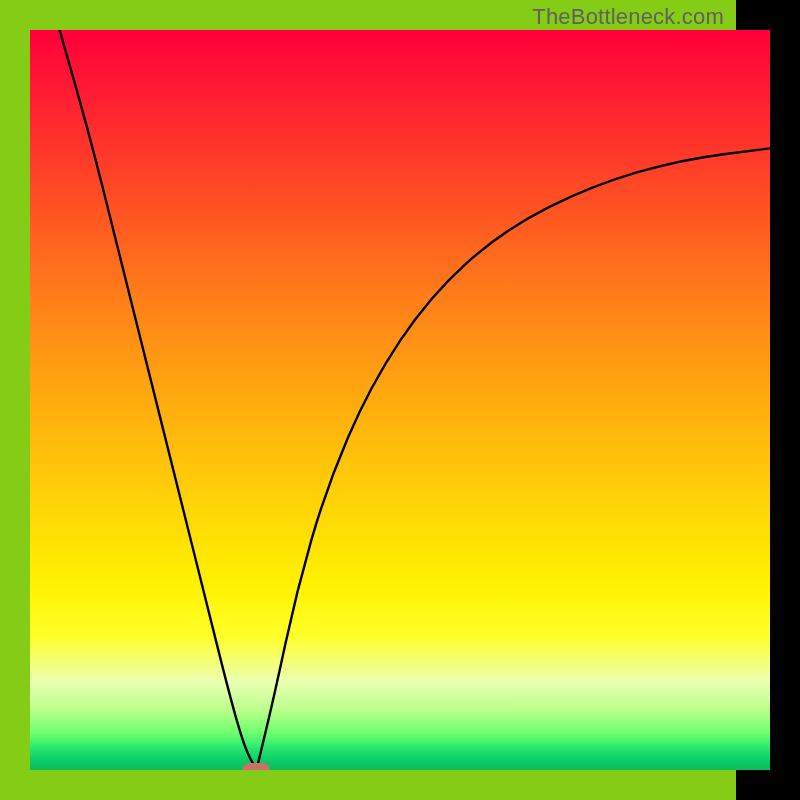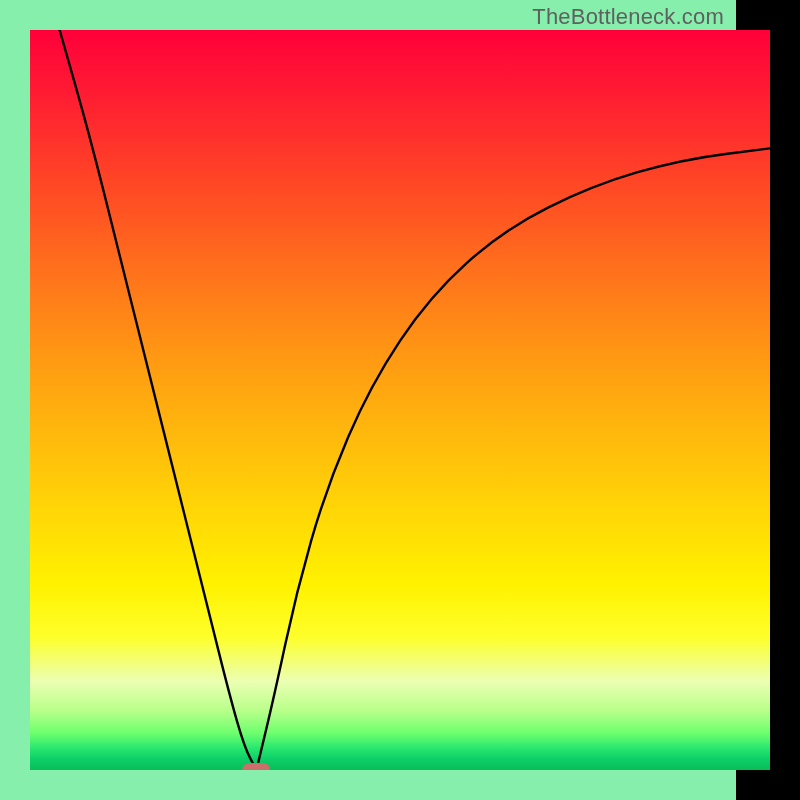--- a/index.html
+++ b/index.html
@@ -8,21 +8,21 @@
     width: 800px;
     height: 800px;
     background: #000;
     overflow: hidden;
     font-family: Arial, Helvetica, sans-serif;
   }
   .frame {
     position: relative;
     width: 736px;
     height: 800px;
-    background: #86efac;
+    background: #84cc16;
   }
   .watermark {
     position: absolute;
     top: 4px;
     right: 12px;
     color: #606060;
     font-size: 22px;
     font-weight: 500;
     letter-spacing: 0.2px;
     user-select: none;

